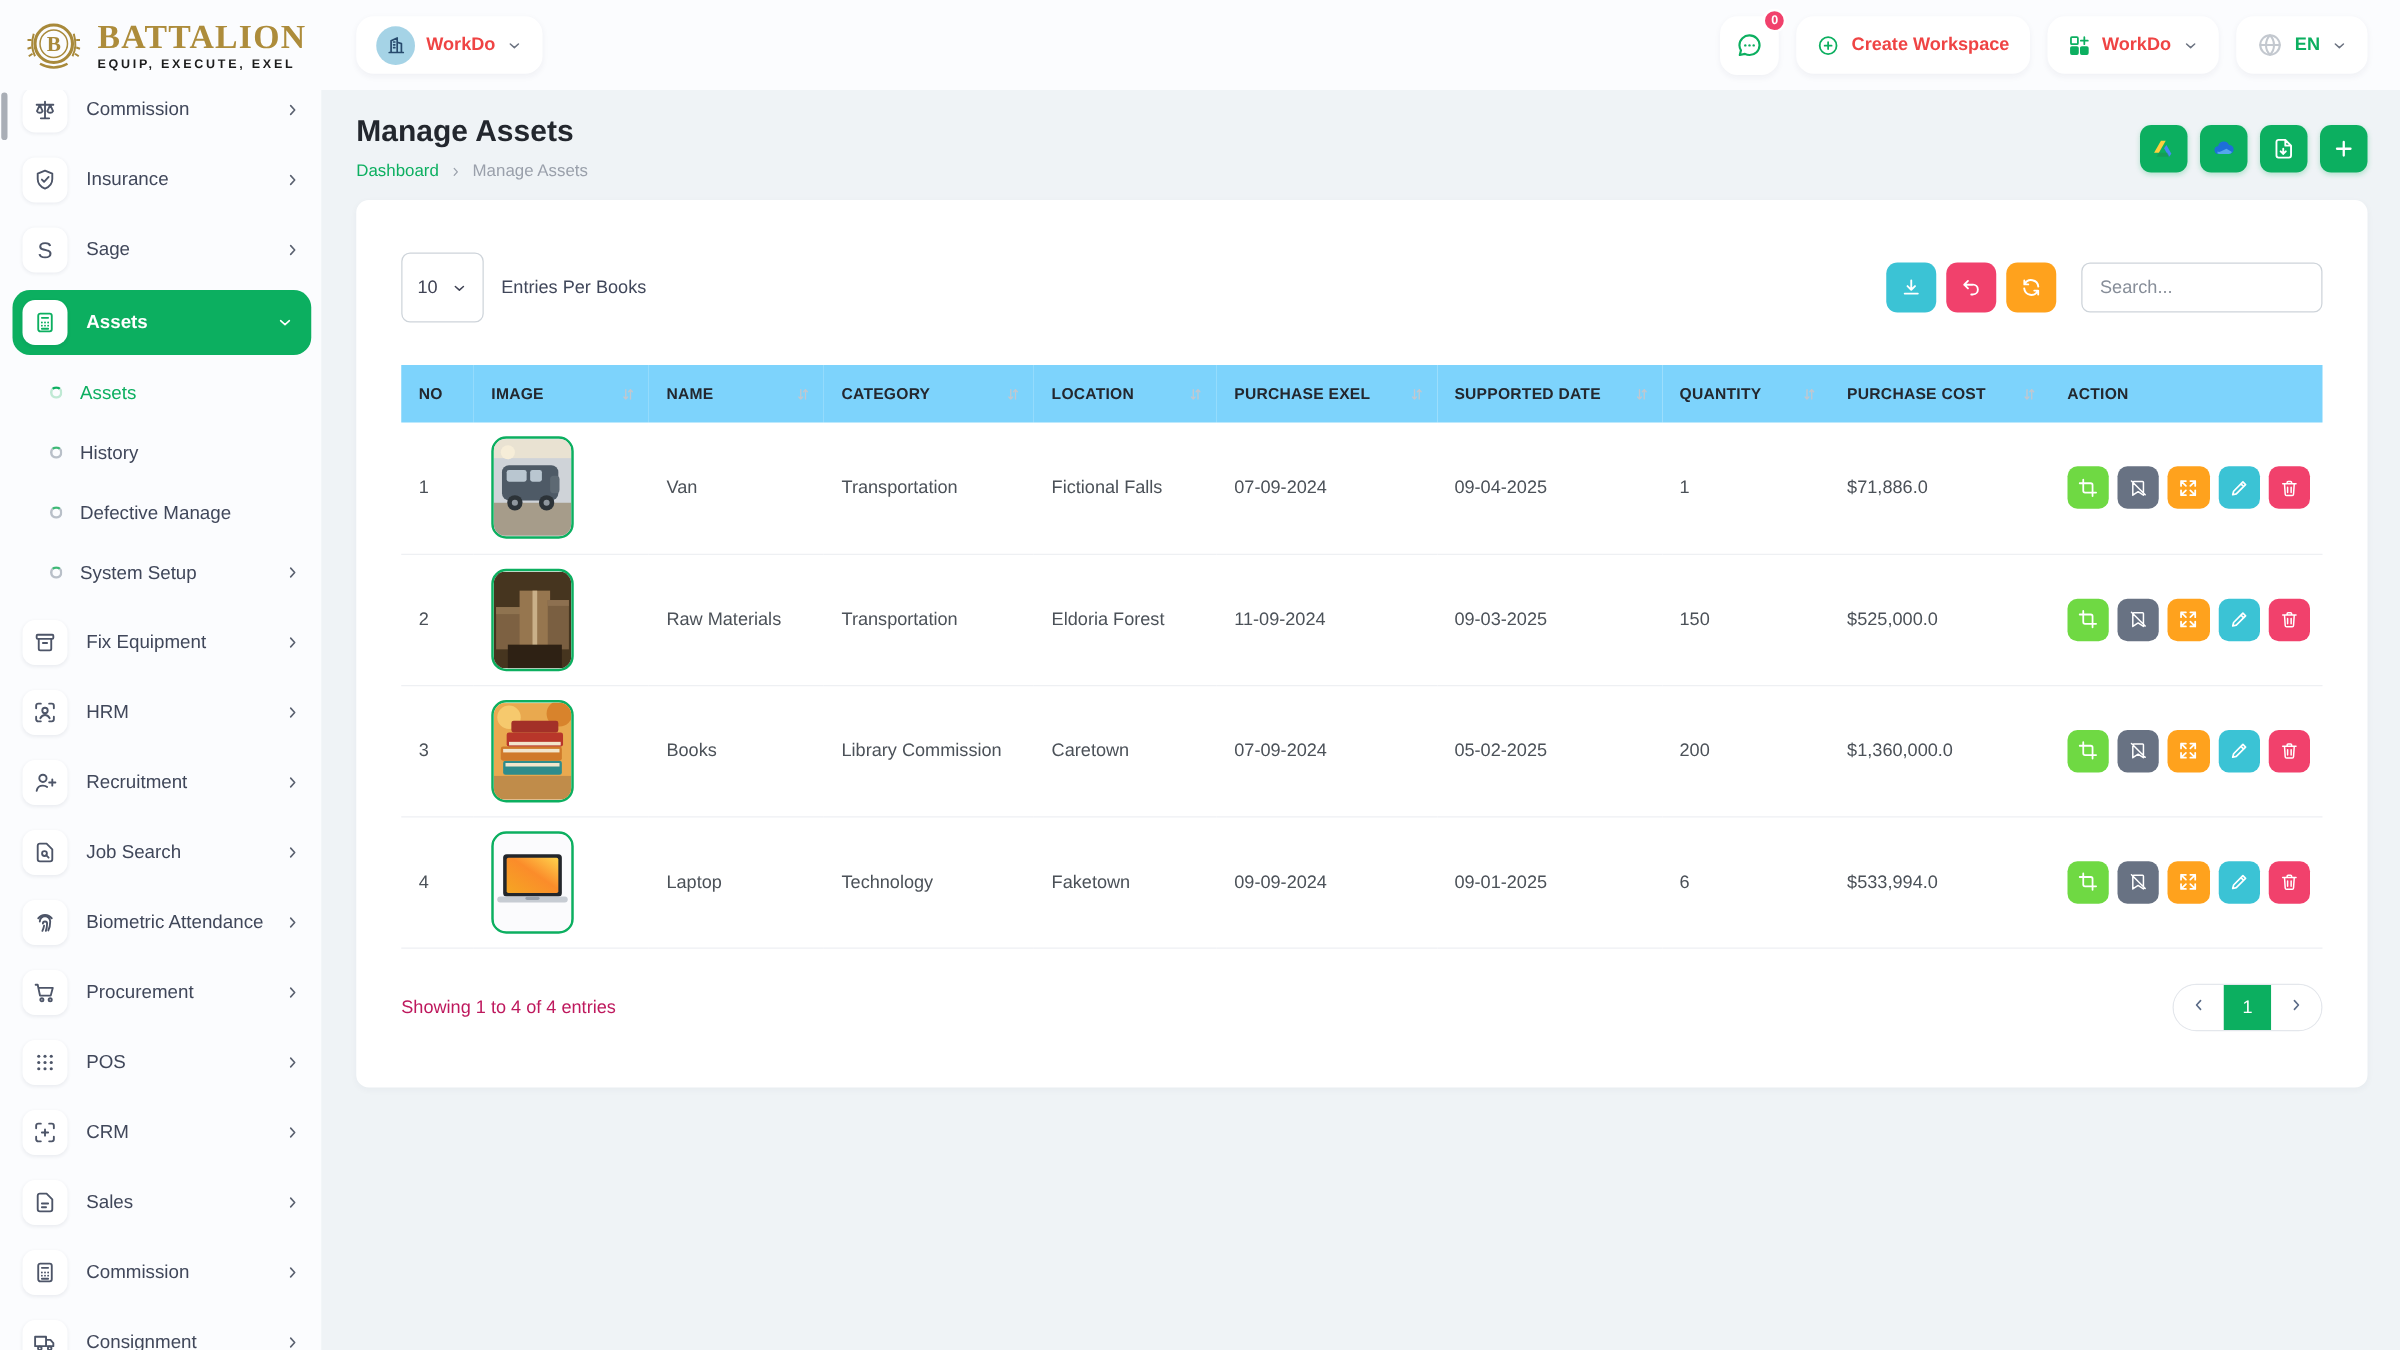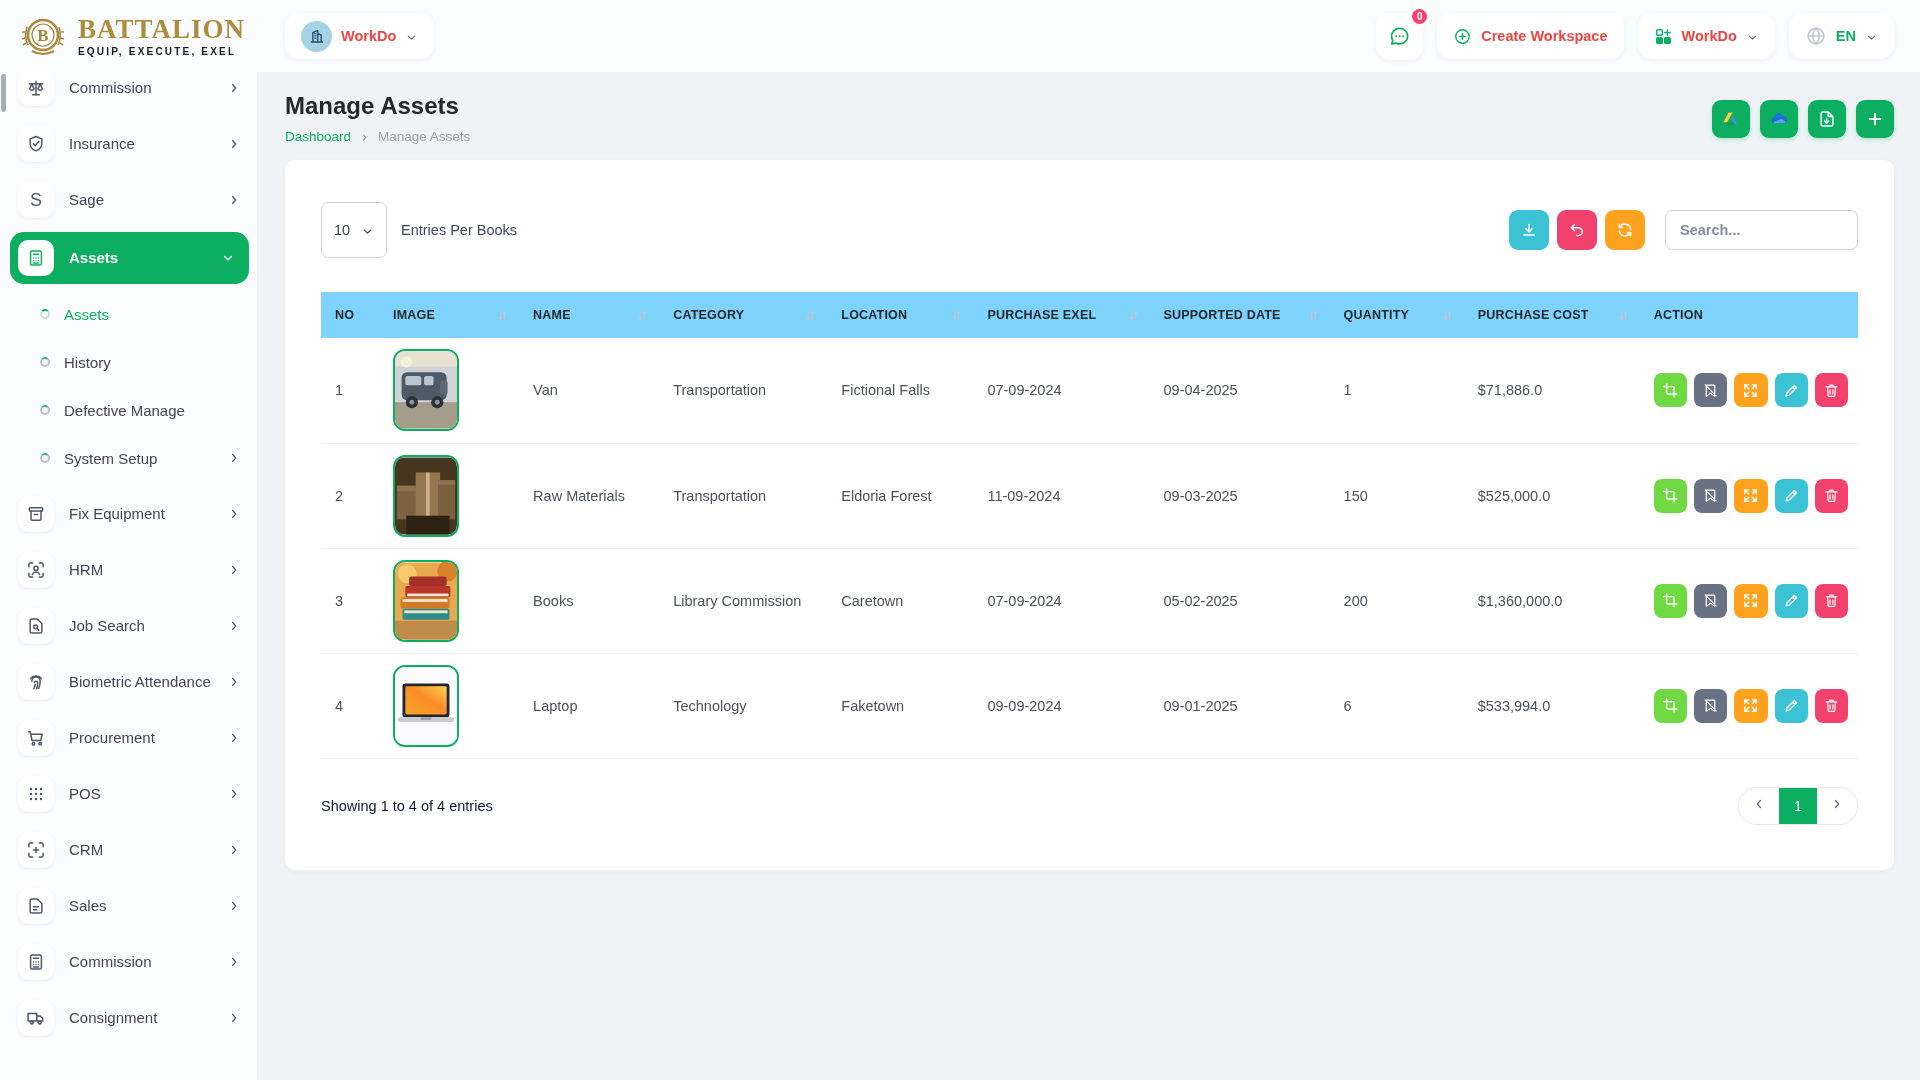--- a/index.html
+++ b/index.html
@@ -81,21 +81,21 @@
   .select-value { font-size:14.5px; color:#3f4254; }
   .select-box .chev { width:13px; height:13px; color:#3f4254; }
   .select-box .chev svg { width:13px; height:13px; }
   .entries-label { margin-left:14px; font-size:14.5px; color:var(--txt); }
   .controls-right { margin-left:auto; display:flex; align-items:center; gap:8px; }
   .tool-btn { width:40px; height:40px; border:none; border-radius:9px; display:flex; align-items:center; justify-content:center; color:#fff; cursor:pointer; }
   .tool-btn svg { width:18px; height:18px; }
   .tool-btn.teal { background:var(--teal); }
   .tool-btn.pink { background:var(--pink); }
   .tool-btn.orange { background:var(--orange); }
-  .search-input { margin-left:12px; width:193px; height:40px; border:1px solid #ced4da; border-radius:7px; padding:0 14px; font-size:14.5px; color:#3f4254; outline:none; font-family:"Liberation Sans", sans-serif;font-weight:bold; }
+  .search-input { margin-left:12px; width:193px; height:40px; border:1px solid #ced4da; border-radius:7px; padding:0 14px; font-size:14.5px; color:#3f4254; outline:none; font-family:"Liberation Sans", sans-serif; }
   .search-input::placeholder { color:#878e99; }
 
   
   table { width:100%; border-collapse:collapse; table-layout:fixed; margin-top:34px; }
   thead th { background:#7dd3fc; height:46px; font-size:12.5px; font-weight:bold; color:#23272e; text-align:left; padding:0 10px 0 14px; letter-spacing:.2px; }
   thead th .th-inner { display:flex; align-items:center; justify-content:space-between; }
   .sort-ic { width:13px; height:13px; color:#c2c7cf; flex:0 0 auto; }
   .sort-ic svg { width:13px; height:13px; }
   tbody td { border-bottom:1px solid #eef0f3; height:105px; font-size:14.5px; color:#4b5158; padding:0 10px 0 14px; vertical-align:middle; }
   .asset-img { width:66px; height:82px; border:2px solid var(--green); border-radius:12px; overflow:hidden; background:#fff; display:flex; align-items:center; justify-content:center; }
@@ -104,21 +104,21 @@
   .act-btn { width:34px; height:34px; border:none; border-radius:8px; display:flex; align-items:center; justify-content:center; color:#fff; cursor:pointer; }
   .act-btn svg { width:17px; height:17px; }
   .act-btn.green { background:var(--lime); }
   .act-btn.gray { background:var(--gray); }
   .act-btn.orange { background:var(--orange); }
   .act-btn.cyan { background:var(--teal); }
   .act-btn.pink { background:var(--pink); }
 
   
   .table-footer { display:flex; align-items:center; margin-top:28px; }
-  .showing-text { font-size:14.5px; color:#0f172a; }
+  .showing-text { font-size:14.5px; color:#be185d; }
   .pagination { margin-left:auto; display:flex; align-items:stretch; border:1px solid #e4e7ec; border-radius:19px; overflow:hidden; background:#fff; height:38px; }
   .page-nav { width:40px; display:flex; align-items:center; justify-content:center; color:#5a6b87; cursor:pointer; background:#fff; border:none; }
   .page-nav svg { width:14px; height:14px; }
   .page-num { width:38px; display:flex; align-items:center; justify-content:center; background:var(--green); color:#fff; font-size:14.5px; cursor:pointer; }
 </style>
 </head>
 <body>
 
 <div class="app">
 
@@ -273,20 +273,32 @@
         </div>
         <div class="nav-item">
           <span class="nav-icon">
             <svg viewBox="0 0 24 24" fill="none" stroke="currentColor" stroke-width="1.8" stroke-linecap="round" stroke-linejoin="round">
               <path d="M8 3.5H5.5a2 2 0 0 0-2 2V8M16 3.5h2.5a2 2 0 0 1 2 2V8M8 20.5H5.5a2 2 0 0 1-2-2V16M16 20.5h2.5a2 2 0 0 0 2-2V16"></path>
               <circle cx="12" cy="10" r="2.6"></circle>
               <path d="M7.5 17.5c1.2-2.2 2.8-3.1 4.5-3.1s3.3.9 4.5 3.1"></path>
             </svg>
           </span>
           <span class="nav-label">HRM</span>
+          <span class="nav-chevron"><svg viewBox="0 0 24 24" fill="none" stroke="currentColor" stroke-width="1.8" stroke-linecap="round" stroke-linejoin="round">
+              <path d="M9.5 6l5.5 6-5.5 6" stroke-width="2.2"></path>
+            </svg></span>
+        </div>
+        <div class="nav-item">
+          <span class="nav-icon">
+            <svg viewBox="0 0 24 24" fill="none" stroke="currentColor" stroke-width="1.8" stroke-linecap="round" stroke-linejoin="round">
+              <circle cx="10" cy="8" r="3.5"></circle>
+              <path d="M4 20c.6-3.4 3-5 6-5 1.6 0 3 .4 4.1 1.3M19 9v6M16 12h6"></path>
+            </svg>
+          </span>
+          <span class="nav-label">Recruitment</span>
           <span class="nav-chevron"><svg viewBox="0 0 24 24" fill="none" stroke="currentColor" stroke-width="1.8" stroke-linecap="round" stroke-linejoin="round">
               <path d="M9.5 6l5.5 6-5.5 6" stroke-width="2.2"></path>
             </svg></span>
         </div>
         <div class="nav-item">
           <span class="nav-icon">
             <svg viewBox="0 0 24 24" fill="none" stroke="currentColor" stroke-width="1.8" stroke-linecap="round" stroke-linejoin="round">
               <path d="M13.5 3.5H7a2 2 0 0 0-2 2v13a2 2 0 0 0 2 2h10a2 2 0 0 0 2-2V9l-5.5-5.5z"></path>
               <circle cx="11.5" cy="13" r="2.3"></circle>
               <path d="M13.3 14.8l2.2 2.2"></path>

